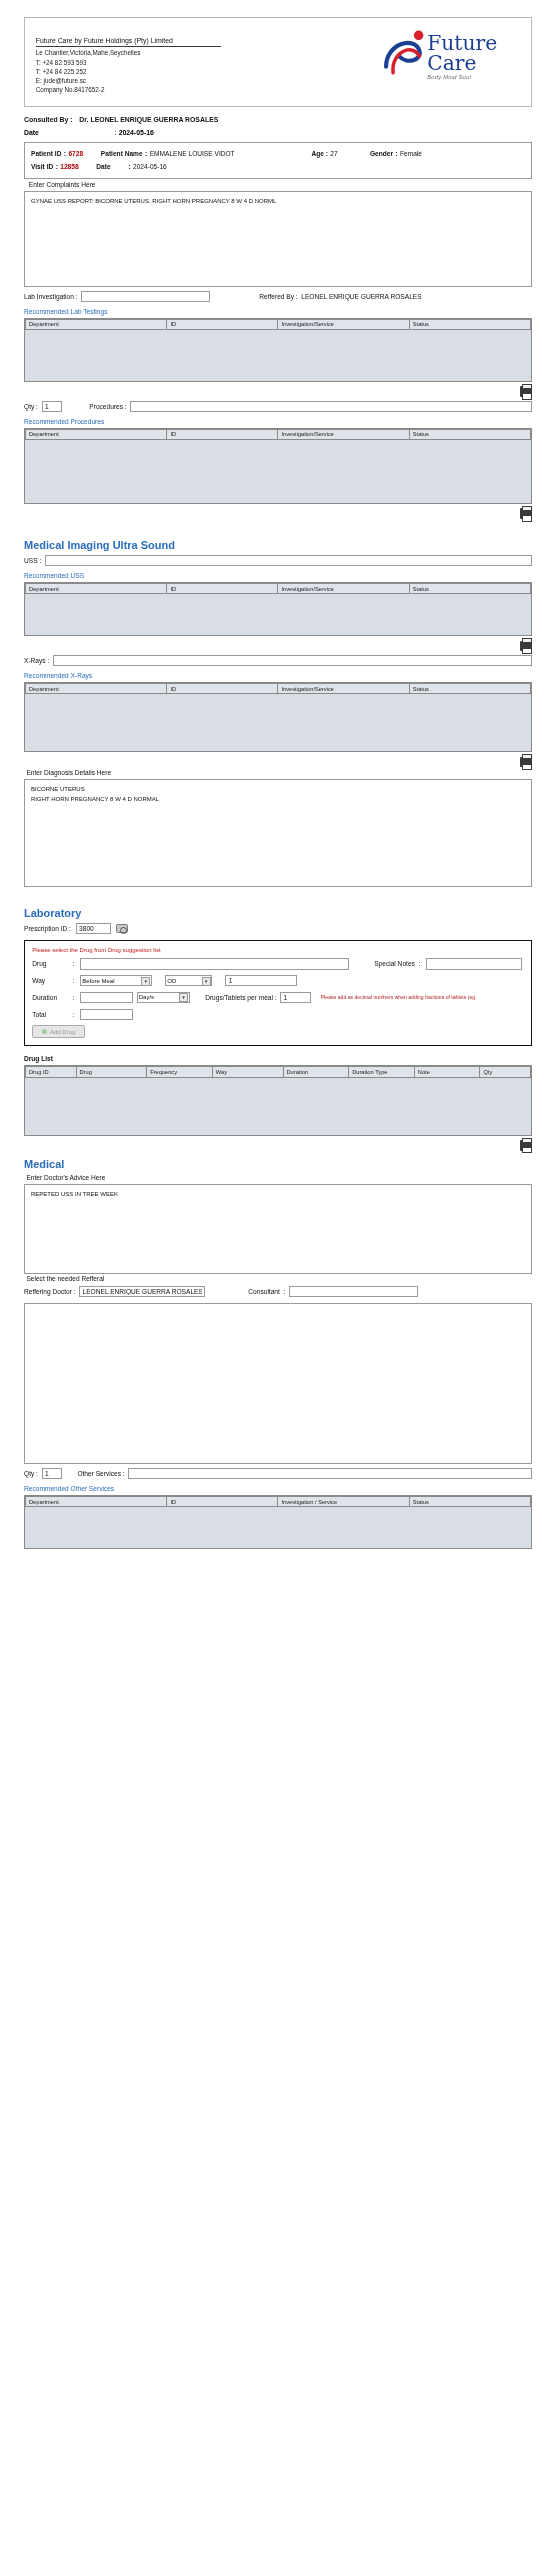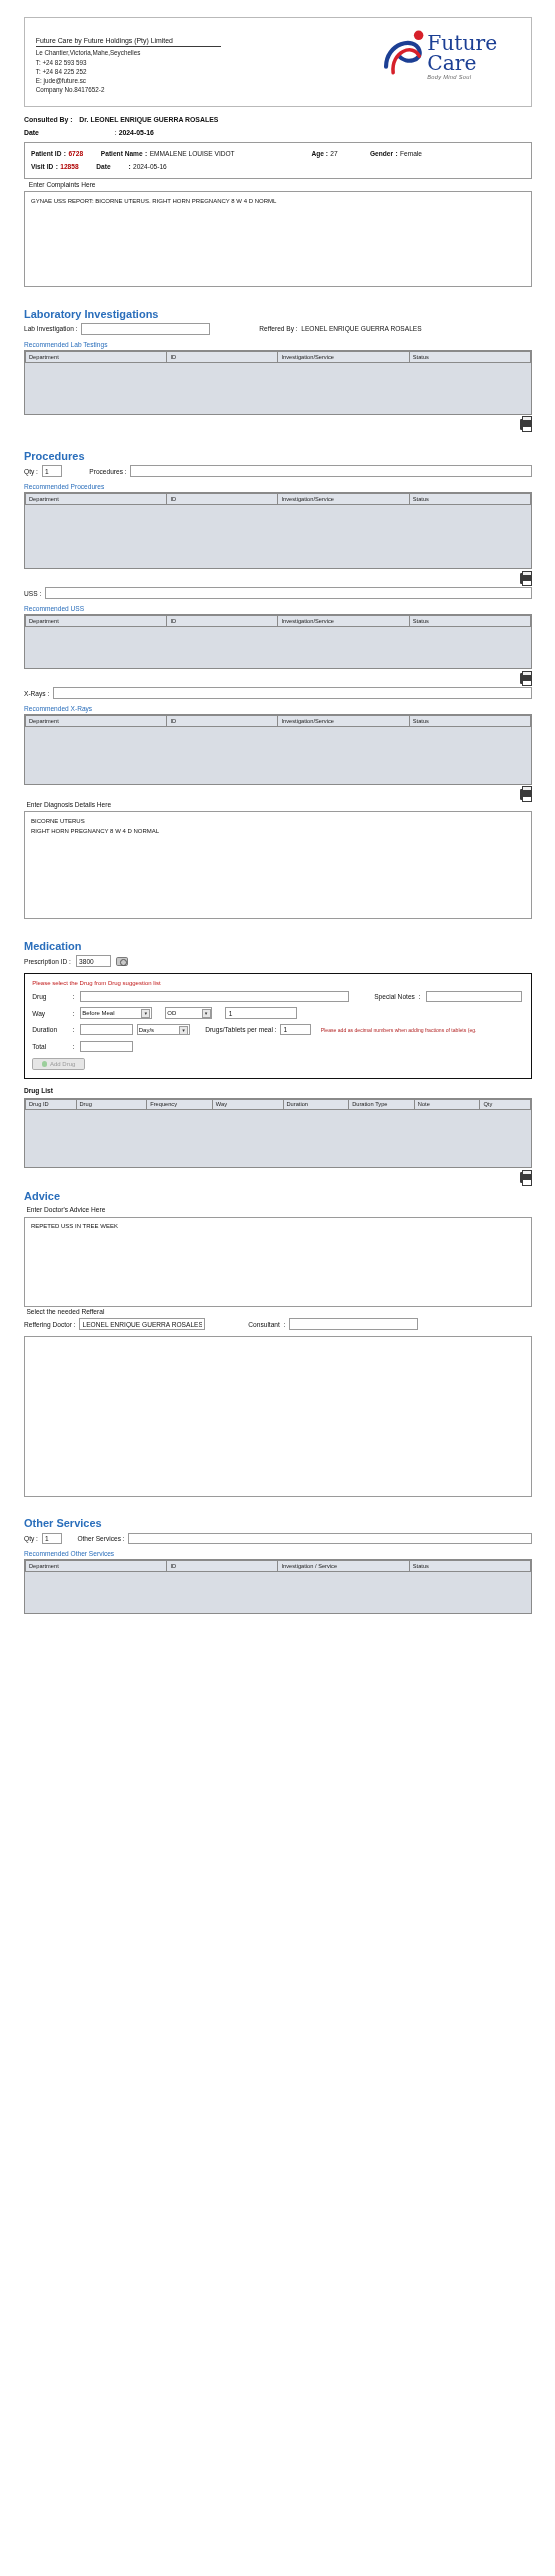--- a/index.html
+++ b/index.html
@@ -355,21 +355,20 @@
       <span class="k">Date</span>
       <span class="sp-1"></span>
       <span class="k">:</span>
       <span class="v">2024-05-16</span>
     </div>
   </div>
 
   <div class="sub-label">Enter Complaints Here</div>
   <div class="bigbox" style="min-height:96px">GYNAE USS REPORT: BICORNE UTERUS. RIGHT HORN PREGNANCY 8 W 4 D NORML</div>
 
-  <h2 class="section">Laboratory  Investigations</h2>
   <div class="inline-row">
     <span class="sm-label">Lab Investigation :</span>
     <input class="txtbox" style="width: 129px;" value="">
     <span style="display:inline-block;width:42px"></span>
     <span class="sm-label">Reffered By  :</span>
     <span class="sm-label">LEONEL ENRIQUE GUERRA ROSALES</span>
   </div>
   <div class="blue-sub">Recommended Lab Testings</div>
   <div class="grid-shell">
     <table class="grid">
@@ -381,21 +380,20 @@
           <th style="width:24%">Status</th>
         </tr>
       </thead>
     </table>
     <div class="filler" style="height:51px"></div>
   </div>
   <div class="icon-row">
     <div class="printer"></div>
   </div>
 
-  <h2 class="section">Procedures</h2>
   <div class="inline-row">
     <span class="sm-label">Qty :</span>
     <input class="txtbox" style="width: 20.3px;" value="1">
     <span style="display:inline-block;width:20.3px"></span>
     <span class="sm-label">Procedures :</span>
     <input class="txtbox" style="flex: 1 1 0%;" value="">
   </div>
   <div class="blue-sub">Recommended Procedures</div>
   <div class="grid-shell">
     <table class="grid">
@@ -407,20 +405,21 @@
           <th style="width:24%">Status</th>
         </tr>
       </thead>
     </table>
     <div class="filler" style="height:63px"></div>
   </div>
   <div class="icon-row">
     <div class="printer"></div>
   </div>
 
+  <h2 class="section">Medical Imaging Ultra Sound</h2>
   <div class="inline-row">
     <span class="sm-label">USS :</span>
     <input class="txtbox" style="flex: 1 1 0%;" value="">
   </div>
   <div class="blue-sub">Recommended USS</div>
   <div class="grid-shell">
     <table class="grid">
       <thead>
         <tr>
           <th style="width:28%">Department</th>
@@ -455,21 +454,21 @@
     <div class="filler" style="height:57px"></div>
   </div>
   <div class="icon-row">
     <div class="printer"></div>
   </div>
 
   <div class="sub-label" style="margin-left:2.4px">Enter Diagnosis Details Here</div>
   <div class="bigbox" style="min-height:108px">BICORNE UTERUS
 RIGHT HORN PREGNANCY 8 W 4 D NORMAL</div>
 
-  <h2 class="section">Medication</h2>
+  <h2 class="section">Laboratory</h2>
   <div class="prescription-row">
     <span class="sm-label">Prescription ID  :</span>
     <input class="txtbox" style="width: 35px;" value="3800">
     <span class="cam-icon"></span>
   </div>
 
   <div class="med-panel">
     <div class="med-warning">Please select the Drug from Drug suggestion list</div>
 
     <div class="med-row">
@@ -541,36 +540,35 @@
           <th style="width:10%">Qty</th>
         </tr>
       </thead>
     </table>
     <div class="filler" style="height:57px"></div>
   </div>
   <div class="icon-row">
     <div class="printer"></div>
   </div>
 
-  <h2 class="section" style="margin-top:7.2px">Advice</h2>
+  <h2 class="section" style="margin-top:7.2px">Medical</h2>
   <div class="sub-label" style="margin-left:2.4px">Enter Doctor's Advice Here</div>
   <div class="bigbox" style="min-height:90px">REPETED USS IN TREE WEEK</div>
 
   <div class="sub-label" style="margin-left:2.4px">Select the needed Refferal</div>
   <div class="inline-row">
     <span class="sm-label">Reffering Doctor  :</span>
     <input class="txtbox" style="width: 126px;" value="LEONEL ENRIQUE GUERRA ROSALES">
     <span style="display:inline-block;width:36px"></span>
     <span class="sm-label">Consultant</span>
     <span class="sm-label">:</span>
     <input class="txtbox" style="width: 129px;" value="">
   </div>
   <div class="referral-big"></div>
 
-  <h2 class="section">Other Services</h2>
   <div class="inline-row">
     <span class="sm-label">Qty :</span>
     <input class="txtbox" style="width: 20.3px;" value="1">
     <span style="display:inline-block;width:8.4px"></span>
     <span class="sm-label">Other Services :</span>
     <input class="txtbox" style="flex: 1 1 0%;" value="">
   </div>
   <div class="blue-sub">Recommended Other Services</div>
   <div class="grid-shell">
     <table class="grid">

